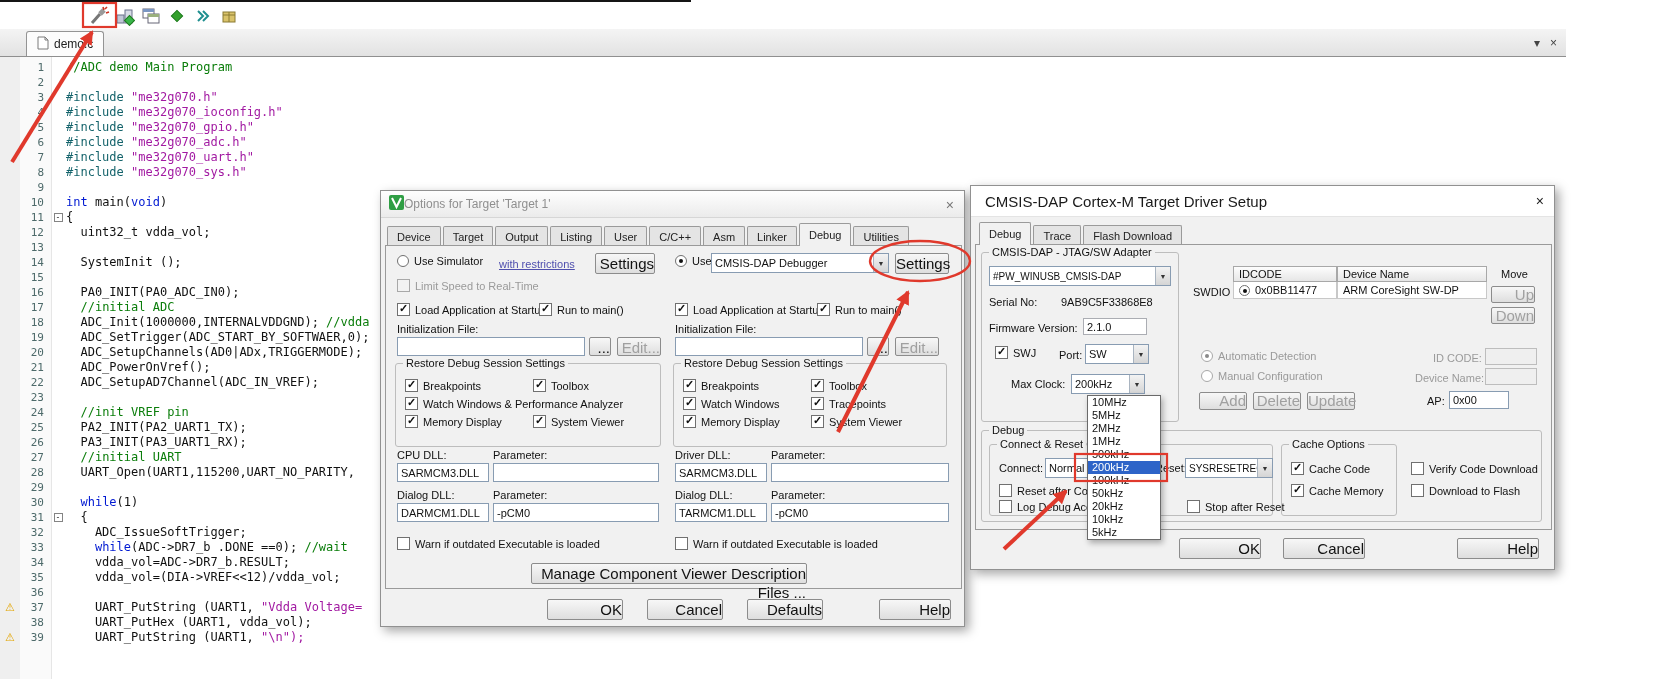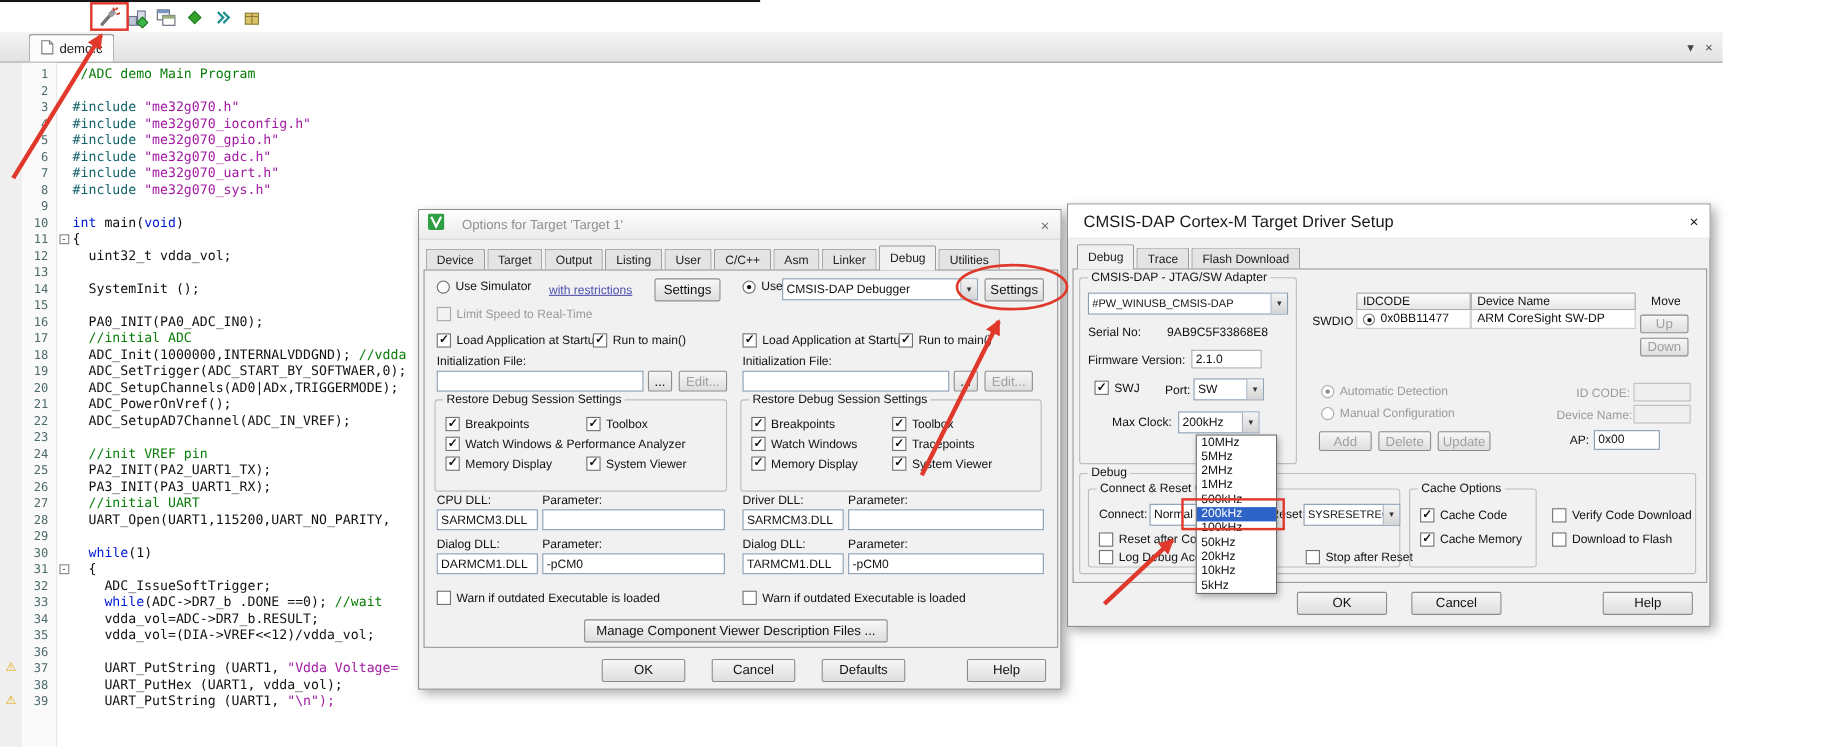--- a/index.html
+++ b/index.html
@@ -16,21 +16,21 @@
 #code-lines{position:absolute;left:0;top:60px;width:960px}
 .cl{display:flex;height:15px;align-items:center}
 .gut{width:20px;display:flex;justify-content:center;flex:none}
 .warnico{color:#e2a400;font-size:11px;line-height:15px}
 .ln{width:30px;flex:none;text-align:right;padding-right:6px;font:11px/15px "DejaVu Sans Mono",monospace;color:#4d6a6a}
 .fold{width:16px;flex:none;display:flex;justify-content:center;align-items:center}
 .foldbox{width:9px;height:9px;border:1px solid #848484;background:#fff;font:8px/7px "DejaVu Sans Mono",monospace;text-align:center;color:#222}
 .code{white-space:pre;font:12px/15px "DejaVu Sans Mono",monospace;color:#111}
 .t-c{color:#0a7d0a}.t-s{color:#a21aa2}.t-k{color:#0019d2}.t-d{color:#14636b}.t-p{color:#111}
 .dlg{position:absolute;background:#f1f1f1;border:1px solid #919191;box-shadow:4px 4px 10px rgba(0,0,0,.35)}
-.otitle{position:absolute;left:0;top:0;right:0;height:27px;background:linear-gradient(#fefefe,#ebebeb);border-bottom:1px solid #d6d6d6;display:flex;align-items:center;padding:0 8px;gap:16px}
+.otitle{position:absolute;left:0;top:0;right:0;height:27px;background:linear-gradient(#fefefe,#ebebeb);border-bottom:1px solid #d6d6d6;display:flex;align-items:center;padding:0 8px;gap:0}
 .otext{font-size:12px;color:#8f8f8f}
 .dtitle{position:absolute;left:0;top:0;right:0;height:31px;background:#fff;border-bottom:1px solid #e4e4e4;display:flex;align-items:center;padding:0 14px}
 .dtext{font-size:15px;color:#1a1a1a}
 .xbtn{position:absolute;top:6px;right:10px;font-size:14px;color:#777}
 .xbtn.dark{color:#222;top:7px}
 .dtabs{position:absolute;display:flex;align-items:flex-end;height:23px}
 .dtab{height:20px;line-height:20px;padding:0 9px;font-size:11px;color:#222;background:#e4e4e4;border:1px solid #9a9a9a;border-bottom:none;border-radius:2px 2px 0 0;margin-right:2px;white-space:nowrap}
 .dtab.active{height:23px;line-height:23px;background:#f1f1f1;position:relative;z-index:3}
 .page{position:absolute;background:#f1f1f1;border:1px solid #9a9a9a}
 .row{position:absolute;display:flex;align-items:center;font-size:11px;color:#111;white-space:nowrap}
@@ -40,21 +40,21 @@
 .cb.on::after{content:"\2713";position:absolute;left:1px;top:-2px;font-size:11px;font-weight:bold;color:#101010}
 .rb{width:12px;height:12px;border:1px solid #707070;border-radius:50%;background:#fff;margin-right:5px;position:relative;flex:none}
 .rb.on::after{content:"";position:absolute;left:3px;top:3px;width:4px;height:4px;border-radius:50%;background:#101010}
 .row.dis .rb{border-color:#a8a8a8}
 .row.dis .rb.on::after{background:#8a8a8a}
 .lbl{position:absolute;font-size:11px;color:#111;white-space:nowrap}
 .lbl.dis{color:#9a9a9a}
 .link{color:#4f4fae;text-decoration:underline}
 .inp{position:absolute;height:19px;border:1px solid #889cb2;background:#fff;font:11px "Liberation Sans",sans-serif;padding:0 3px;color:#111}
 .inp.dis{background:#efefef;border-color:#bdbdbd}
-.btn{position:absolute;height:21px;background:linear-gradient(#f7f7f7,#dedede);border:1px solid #8c8c8c;border-radius:2px;font-size:12px;color:#111;text-align:center;line-height:19px}
+.btn{position:absolute;height:21px;background:linear-gradient(#f7f7f7,#dedede);border:1px solid #8c8c8c;border-radius:2px;font-size:15px;color:#111;text-align:right;line-height:19px}
 .btn.dis{color:#a0a0a0}
 .grp{position:absolute;border:1px solid #bdbdbd;border-radius:3px}
 .leg{position:absolute;top:-7px;left:7px;background:#f1f1f1;padding:0 3px;font-size:11px;color:#111;white-space:nowrap}
 .combo{position:absolute;height:20px;border:1px solid #889cb2;background:#fff;display:flex;align-items:center;padding-left:3px;font-size:11px;color:#111}
 .combo .ctext{overflow:hidden;white-space:nowrap;flex:1}
 .combo .carrow{width:15px;height:100%;flex:none;background:linear-gradient(#f3f3f3,#d5d5d5);border-left:1px solid #a9b4c0;display:flex;align-items:center;justify-content:center;font-size:7px;color:#333}
 .combo.small{font-size:10px}
 .ddlist{position:absolute;background:#fff;border:1px solid #6a6a6a;box-shadow:2px 3px 6px rgba(0,0,0,.3);z-index:6}
 .dditem{height:13px;line-height:13px;font-size:11px;padding:0 4px;color:#111;white-space:nowrap}
 .dditem.sel{background:#2e64c8;color:#fff}

